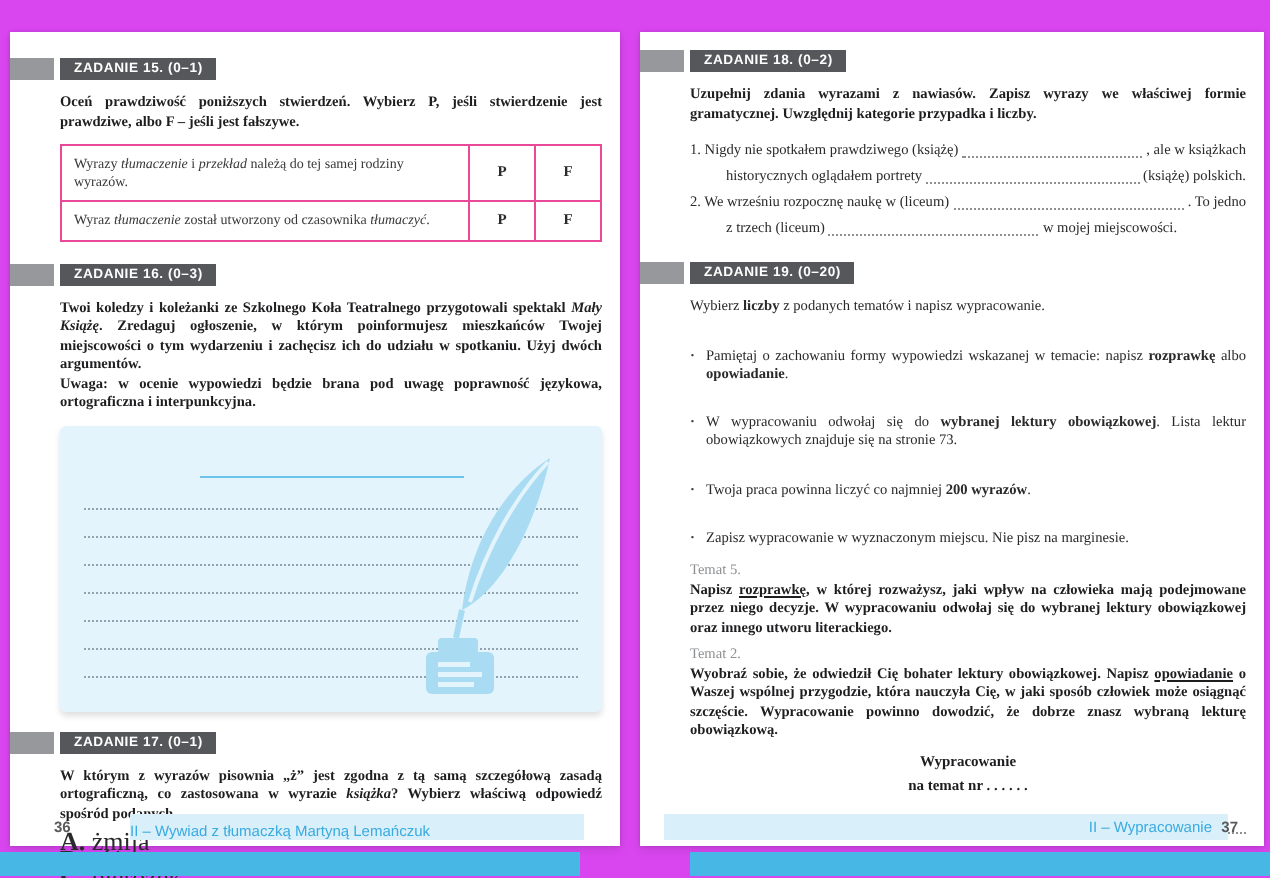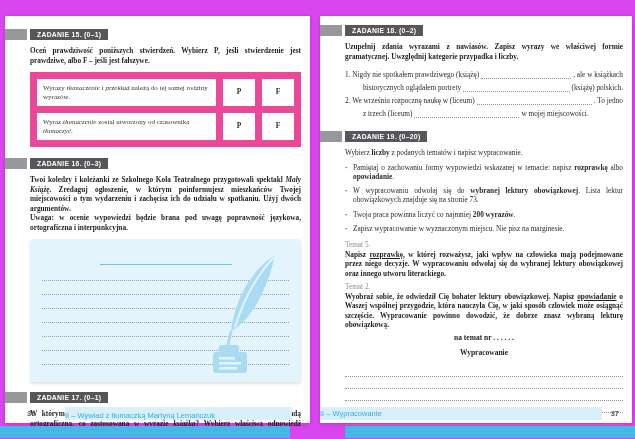--- a/index.html
+++ b/index.html
@@ -20,21 +20,21 @@
 
   .indent{margin-left:25px;margin-right:9px;}
   .intro{font-weight:bold;font-size:7.3px;line-height:9.5px;text-align:justify;color:#1e1e20;}
   .plain{font-size:7.3px;line-height:9.5px;color:#2a2a2c;}
   .it{font-style:italic;}
   .bd{font-weight:bold;}
   .ul{text-decoration:underline;}
 
   
   table.tf{width:100%;border-collapse:collapse;}
-  table.tf td{border:7px solid #ec4899;font-size:7px;line-height:8.5px;color:#38383a;padding:5px 6px;}
+  table.tf td{border:1px solid #ec4899;font-size:7px;line-height:8.5px;color:#38383a;padding:5px 6px;}
   table.tf td.pf{width:20px;text-align:center;font-weight:bold;font-size:7.5px;color:#2a2a2c;}
 
   
   .ogl-box{position:relative;height:143px;background:#e3f4fc;border-radius:3px;
            box-shadow:0 2px 3px rgba(0,0,0,.13);overflow:hidden;}
   .ogl-title{position:absolute;top:5px;left:0;right:0;text-align:center;
              font-family:"DejaVu Serif",serif;font-style:italic;font-size:15px;
              color:#45b2e2;letter-spacing:1px;}
   .ogl-underline{position:absolute;top:25px;left:50%;width:132px;margin-left:-66px;
                  border-bottom:1px solid #6cc4ea;}
@@ -42,35 +42,35 @@
   .quill{position:absolute;right:18px;top:14px;}
 
   
   .fill-line{display:flex;align-items:flex-end;font-size:7.3px;line-height:13px;color:#2a2a2c;}
   .fill-line .txt{white-space:nowrap;text-align:right;}
   .dots{flex:1;border-bottom:1px dotted #8f9092;margin:0 2px 2px 2px;height:10px;}
   .dots.fixed{flex:0 0 105px;}
   .cont{margin-left:18px;}
 
   
-  .bullet{display:flex;margin-top:5px;}
+  .bullet{display:flex;margin-top:15px;}
   .bullet .mark{width:8px;flex:0 0 8px;font-size:7.3px;line-height:9.3px;color:#3a3a3c;}
   .bullet .mark::before{content:"\00B7";font-weight:bold;}
   .bullet .btxt{font-size:7.3px;line-height:9.3px;text-align:justify;color:#2a2a2c;}
 
   .topic-label{font-size:7.3px;line-height:9.5px;color:#8e9093;}
   .center-bold{font-weight:bold;font-size:7.5px;line-height:9.5px;text-align:center;color:#1e1e20;}
 
   .essay-line{border-bottom:1px dotted #8f9092;height:11px;}
 
   
   .footer-bar{position:absolute;bottom:3px;height:13px;background:#d9effa;display:flex;align-items:center;
               font:7.5px "Liberation Sans",sans-serif;color:#3aabdf;}
   #footer-left{left:60px;right:18px;align-items:flex-end;}
-  #footer-right{left:0;width:274px;padding-right:8px;}
+  #footer-right{left:12px;width:274px;justify-content:flex-end;padding-right:8px;}
   .page-num{position:absolute;bottom:3px;height:13px;display:flex;align-items:center;
             font:bold 7.5px "Liberation Sans",sans-serif;color:#595a5c;}
   #page-num-left{left:22px;margin-top:37px;}
   #page-num-right{right:13px;}
 
   .strip{position:absolute;top:426px;height:12px;background:#47b7e6;}
   #strip-left{left:0;width:290px;}
   #strip-right{left:345px;right:0;}
 
   .mt3{margin-top:3px;}.mt4{margin-top:4px;}.mt5{margin-top:5px;}.mt6{margin-top:6px;}
@@ -226,22 +226,22 @@
     <div class="indent topic-label mt7">Temat 5.</div>
     <div class="indent intro">
       <span>Napisz </span><span class="ul">rozprawkę</span><span>, w której rozważysz, jaki wpływ na człowieka mają podejmowane przez niego decyzje. W wypracowaniu odwołaj się do wybranej lektury obowiązkowej oraz innego utworu literackiego.</span>
     </div>
 
     <div class="indent topic-label mt4">Temat 2.</div>
     <div class="indent intro">
       <span>Wyobraź sobie, że odwiedził Cię bohater lektury obowiązkowej. Napisz </span><span class="ul">opowiadanie</span><span> o Waszej wspólnej przygodzie, która nauczyła Cię, w jaki sposób człowiek może osiągnąć szczęście. Wypracowanie powinno dowodzić, że dobrze znasz wybraną lekturę obowiązkową.</span>
     </div>
 
+    <div class="indent center-bold mt6">Wypracowanie</div>
     <div class="indent center-bold mt3">na temat nr . . . . . .</div>
-    <div class="indent center-bold mt6">Wypracowanie</div>
 
     <div class="indent mt7">
       <div class="essay-line"></div>
       <div class="essay-line"></div>
       <div class="essay-line"></div>
       <div class="essay-line"></div>
       <div class="essay-line"></div>
       <div class="essay-line"></div>
       <div class="essay-line"></div>
       <div class="essay-line"></div>

